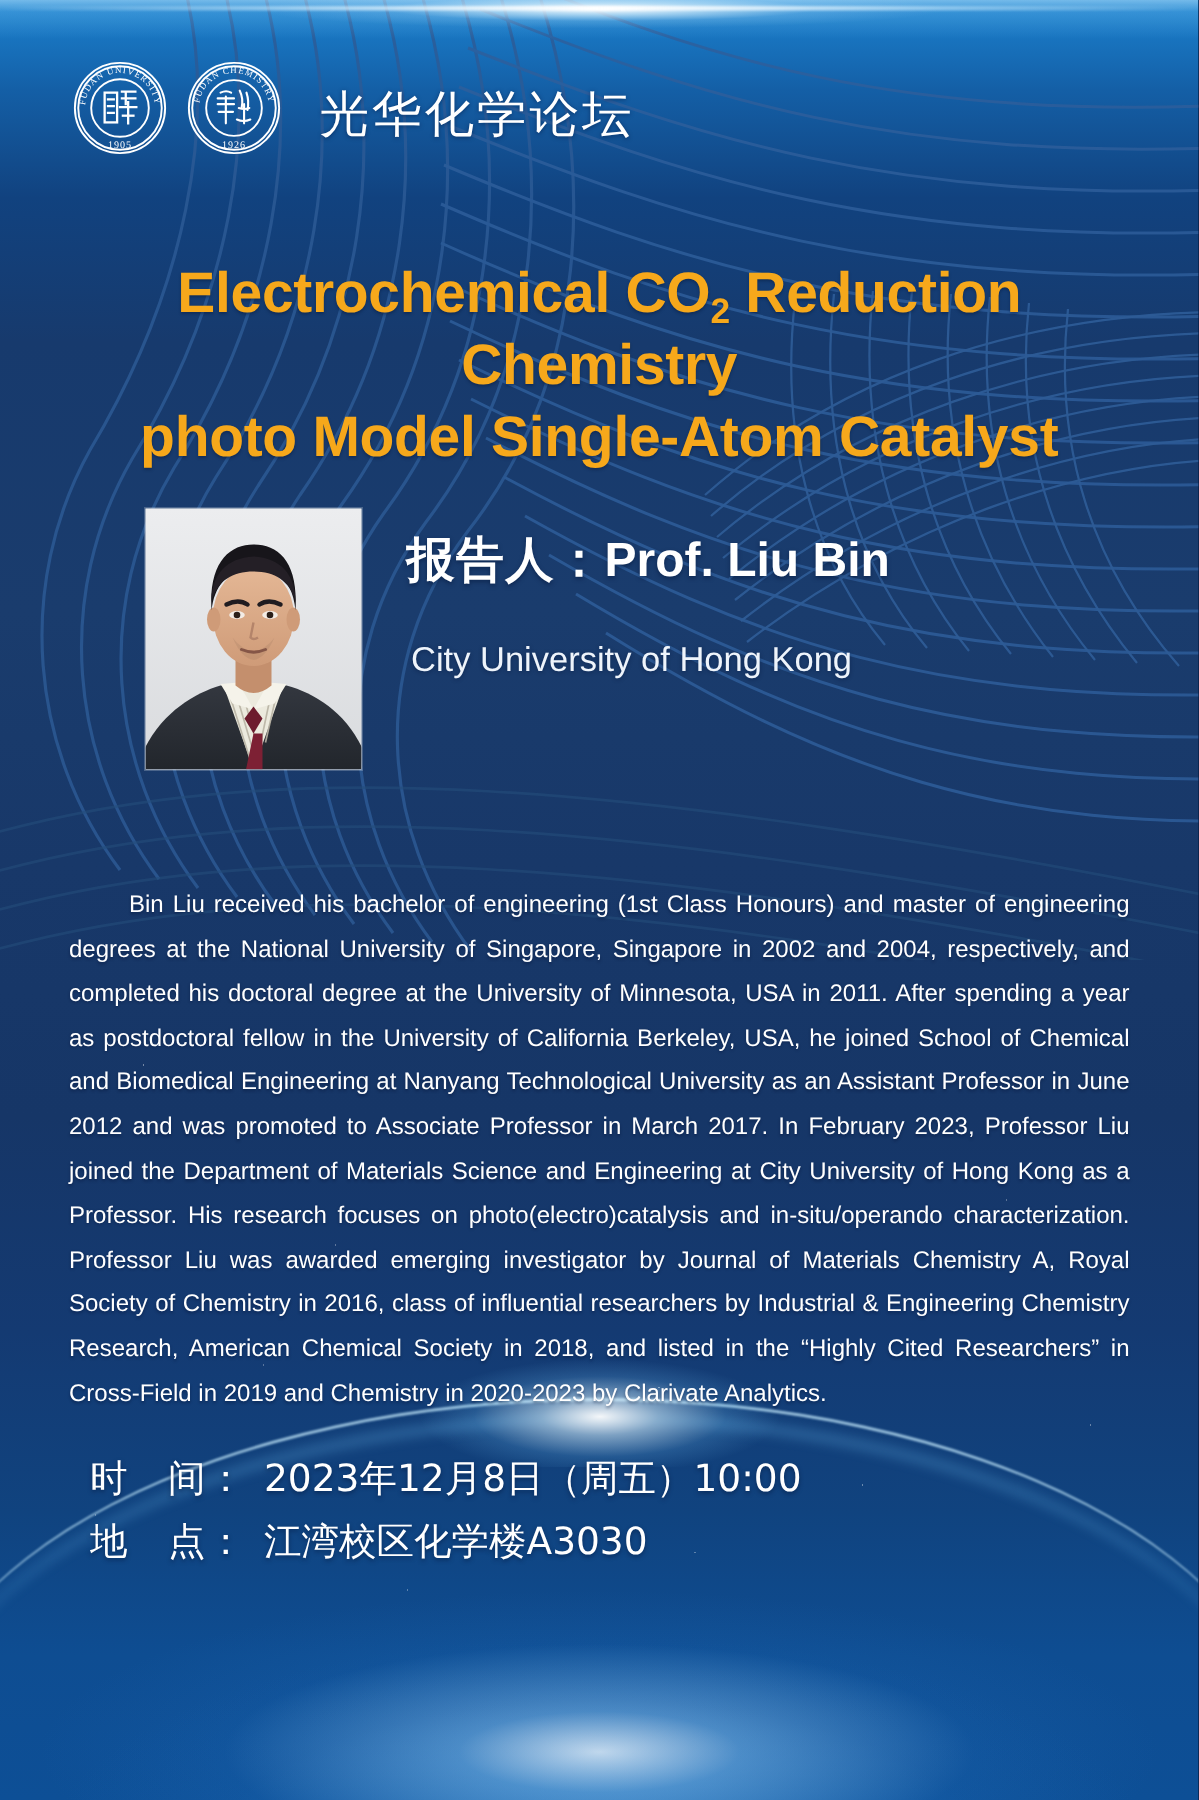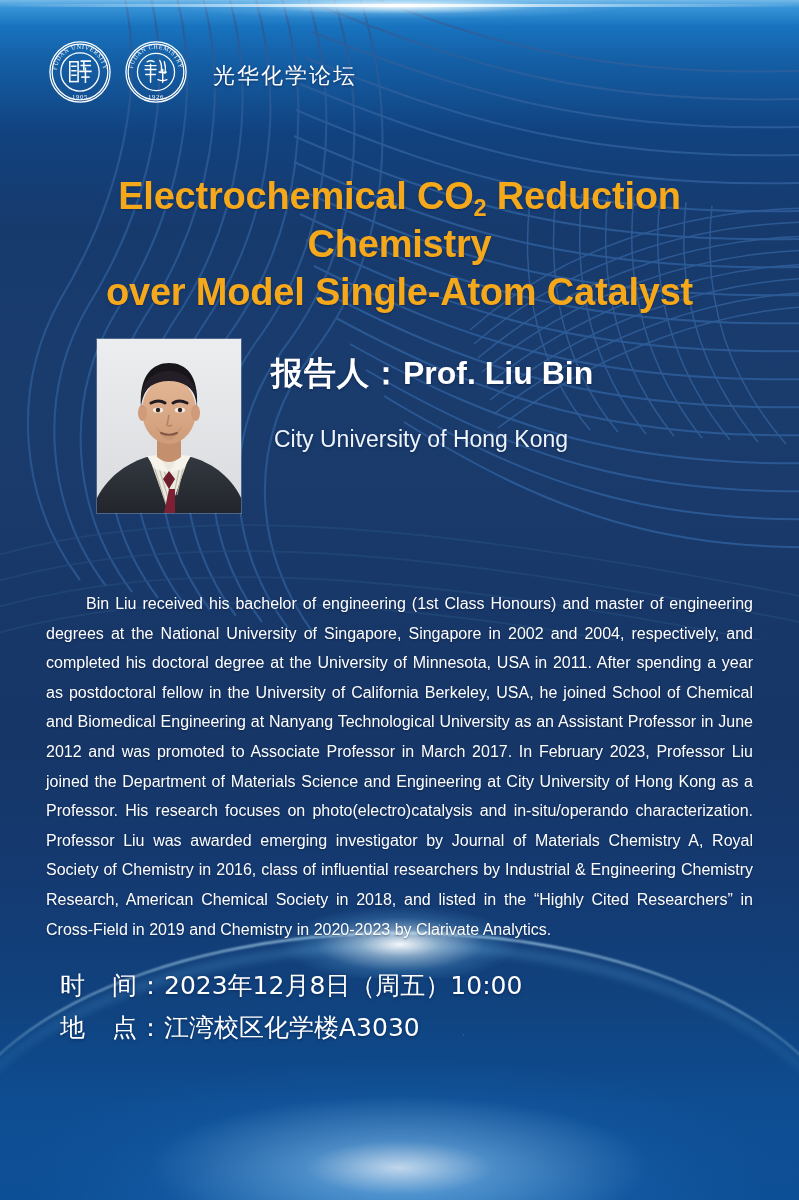--- a/index.html
+++ b/index.html
@@ -89,21 +89,21 @@
     width: 300px; height: 120px;
     background: radial-gradient(ellipse 150px 48px at 50% 72%, rgba(255,255,255,0.95) 0%, rgba(215,242,255,0.55) 26%, rgba(120,200,250,0.18) 56%, rgba(255,255,255,0) 80%);
   }
 
   
   .header { position:absolute; left:0; top:0; width:799px; height:140px; }
   .logos { position:absolute; left:48px; top:40px; display:flex; gap:12px; align-items:center; }
   .logo { width:64px; height:64px; }
   .forum-name {
     position:absolute; left:213px; top:56px;
-    font-size: 22px; line-height: 40px; color:#ffffff;
+    font-size: 33px; line-height: 40px; color:#ffffff;
     letter-spacing: 2px; font-weight: 500;
     font-family: "DejaVu Sans", "Liberation Sans", sans-serif;
     text-shadow: 0 1px 3px rgba(0,20,60,.55);
   }
 
   
   .title {
     position:absolute; left:34px; top:172px; width:731px;
     text-align:center; color:#f6a81b;
     font-weight:bold; font-size:38px; line-height:48px;
@@ -151,20 +151,21 @@
   }
 
   
   .info { position:absolute; left:60px; top:965px; width:640px; }
   .info-row {
     display:flex; align-items:baseline;
     color:#ffffff; font-size:25px; line-height:42px;
     font-family: "DejaVu Sans", "Liberation Sans", sans-serif;
     text-shadow: 0 1px 3px rgba(0,18,52,.5);
     white-space: nowrap;
+    gap: 12px;
   }
   .info-label { letter-spacing:1px; }
   .info-value { letter-spacing:0px; }
 </style>
 </head>
 <body>
 
 <div id="poster">
 
   <div class="texture">
@@ -303,21 +304,21 @@
           </g>
         </svg>
       </div>
 
     </div>
     <div class="forum-name">光华化学论坛</div>
   </div>
 
   <h1 class="title">
     <span><span>Electrochemical CO</span><sub>2</sub><span> Reduction Chemistry</span></span>
-    <span class="l2">over Model Single-Atom Catalyst</span>
+    <span class="l2">photo Model Single-Atom Catalyst</span>
   </h1>
 
   <div class="speaker">
 
     <div class="photo-frame">
       <svg width="144" height="174" viewBox="0 0 144 174" aria-hidden="true">
         <defs>
           <linearGradient id="bgp" x1="0" y1="0" x2="0" y2="1">
             <stop offset="0" stop-color="#ecedef"></stop>
               <stop offset="1" stop-color="#d9dbde"></stop>

